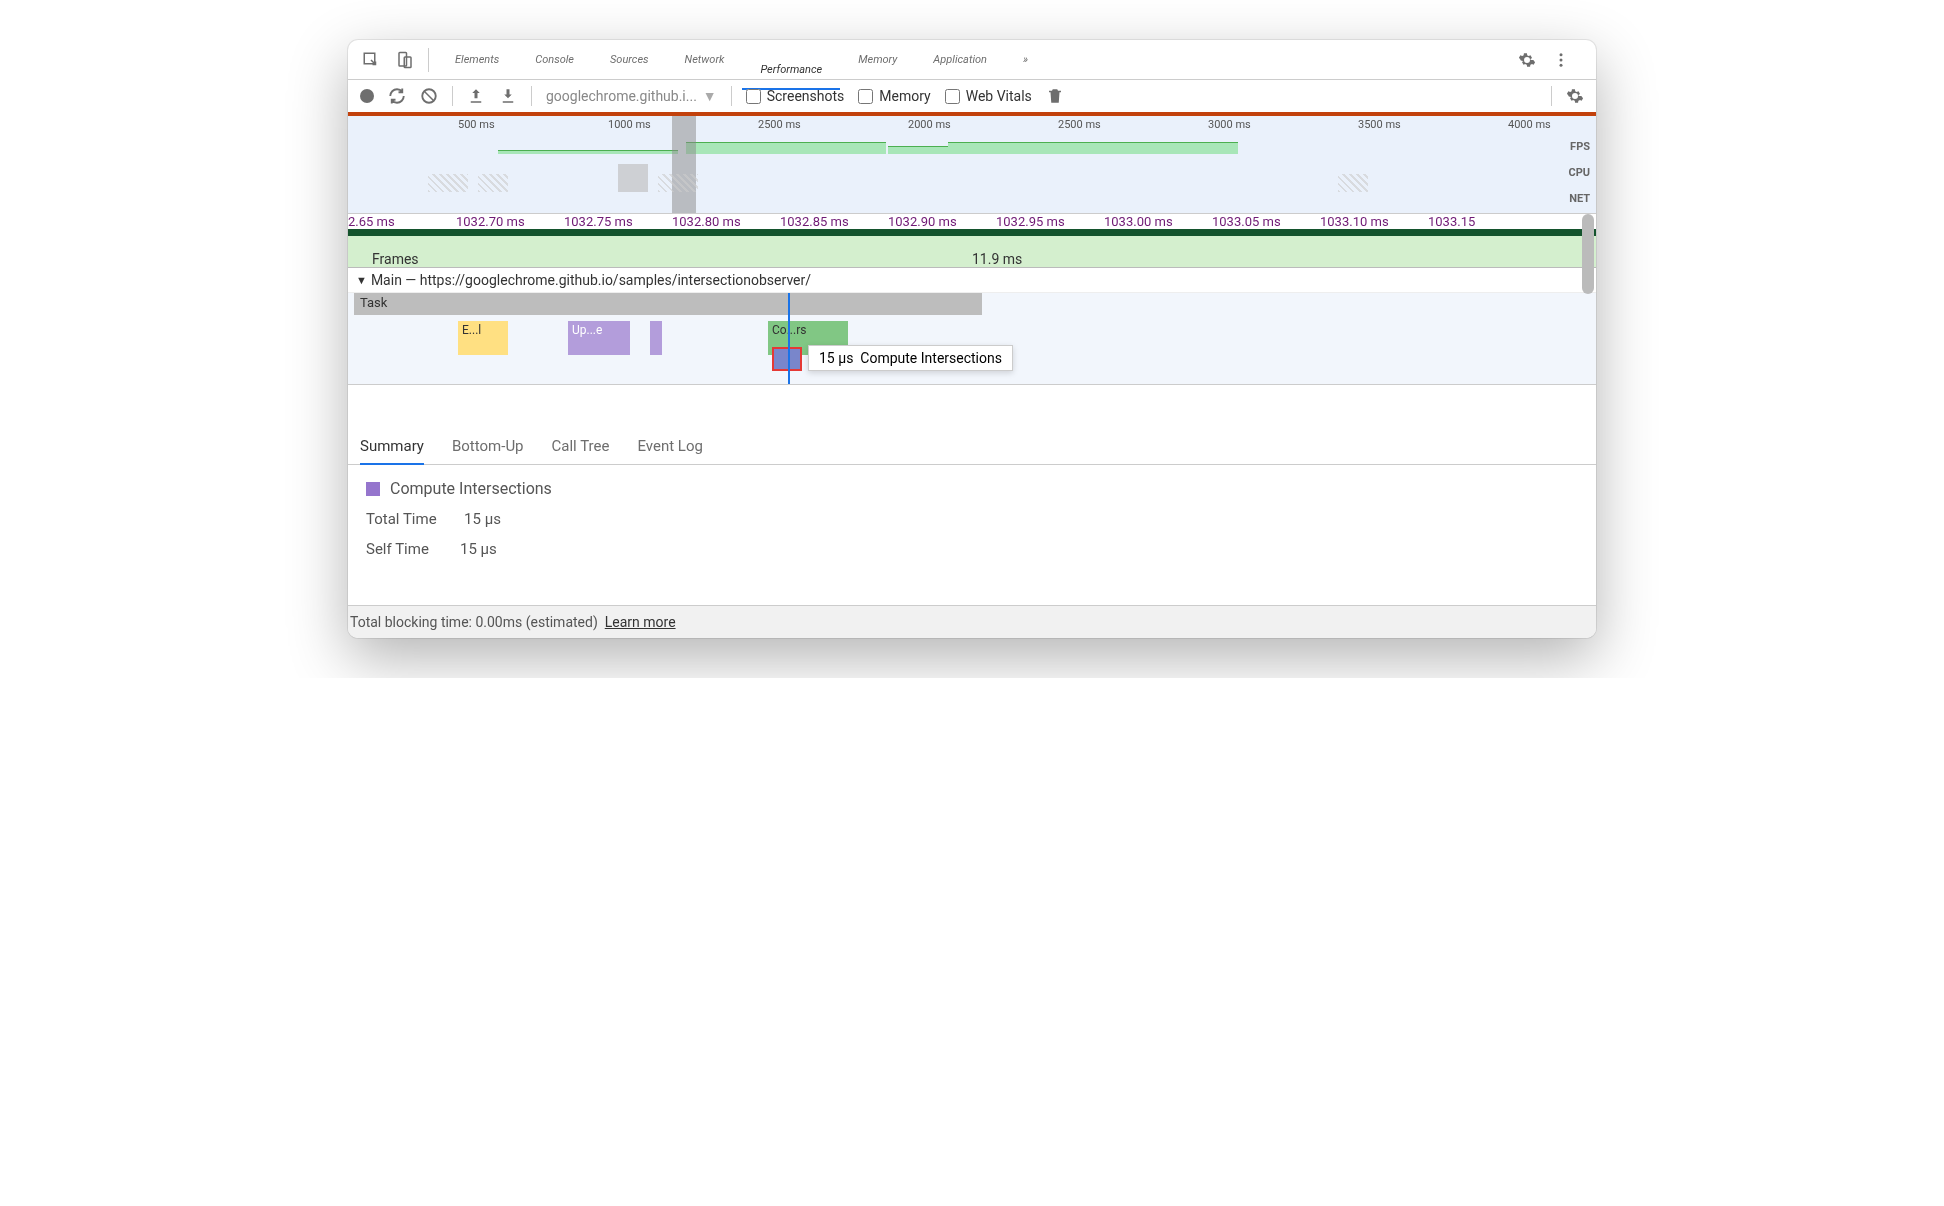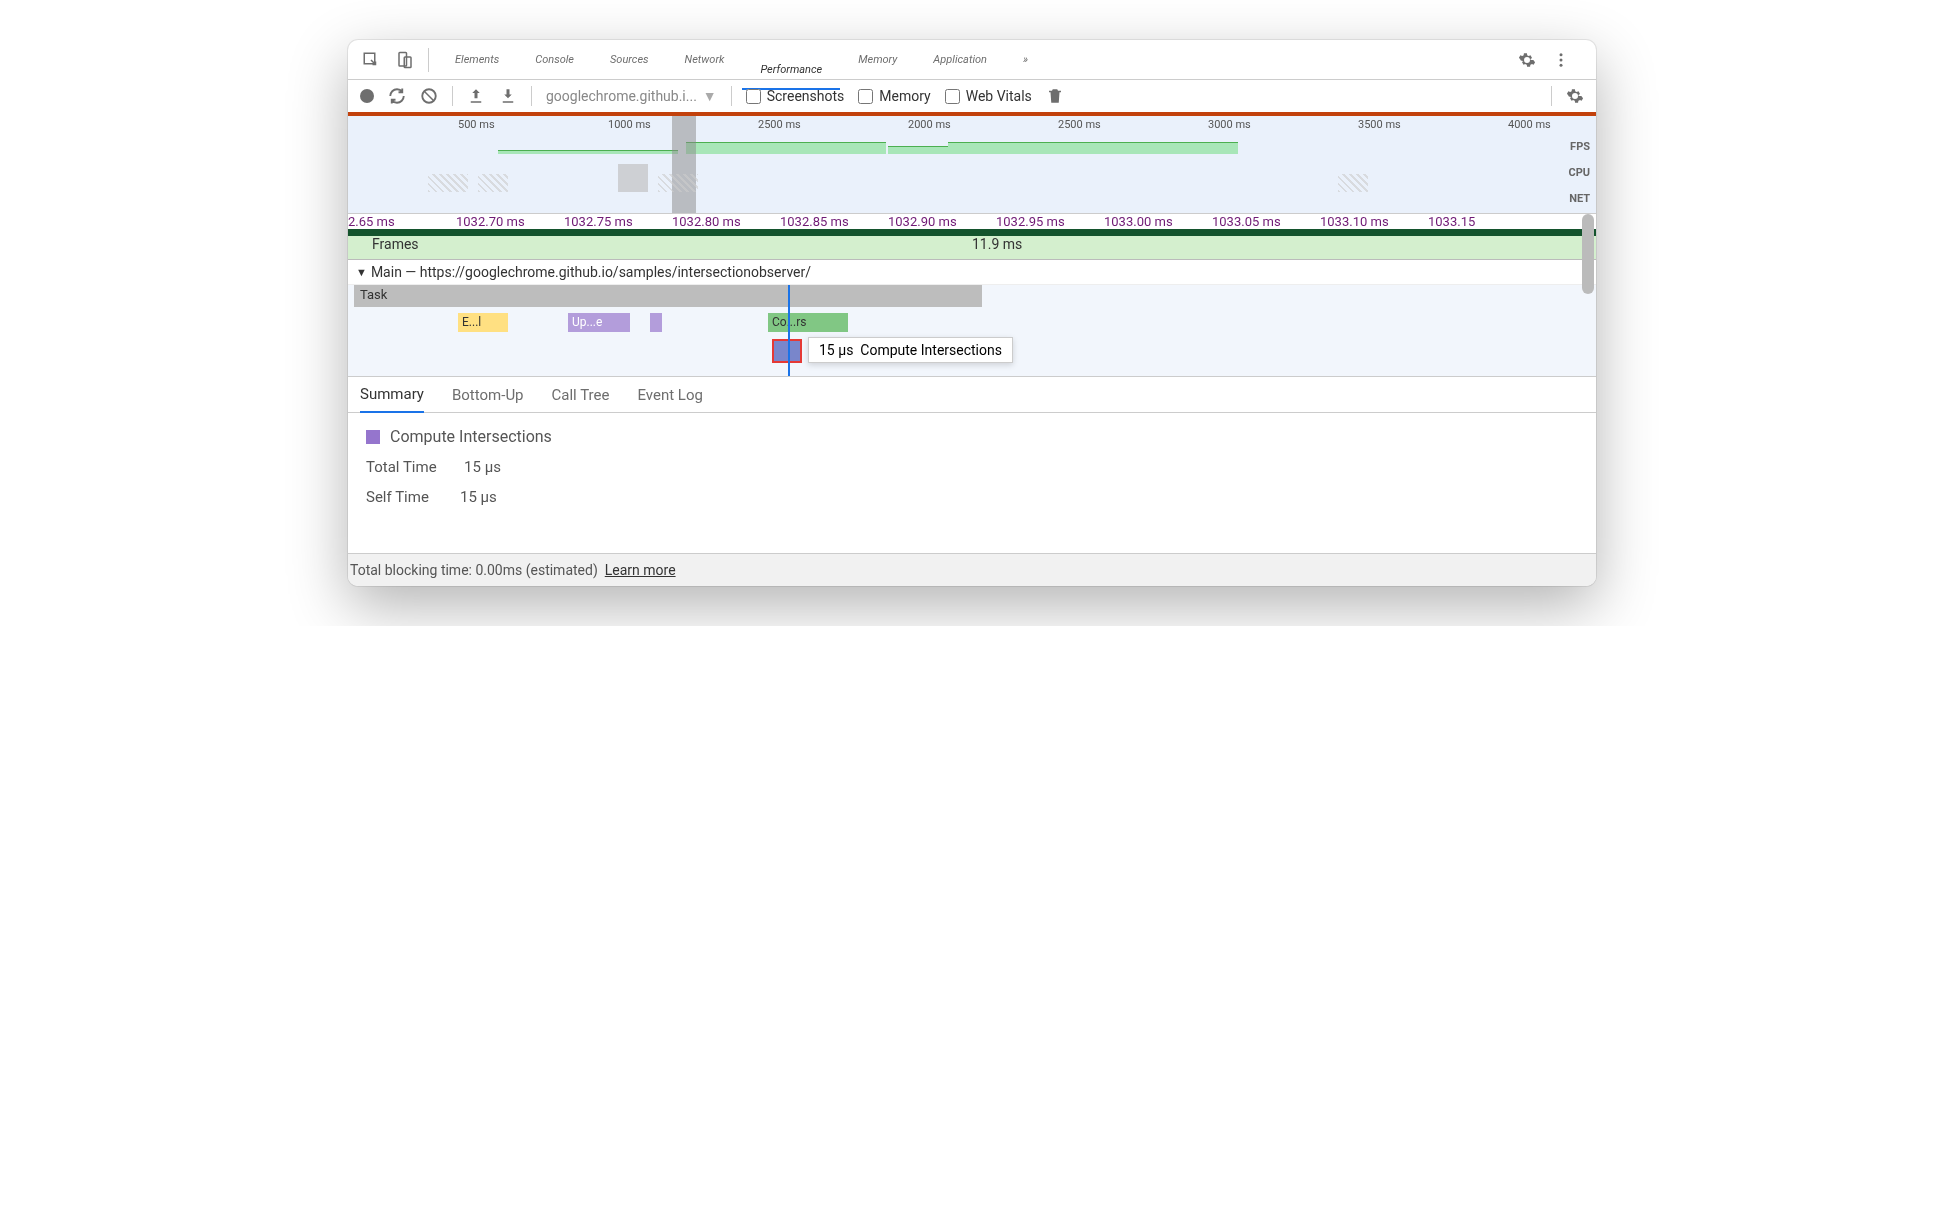--- a/index.html
+++ b/index.html
@@ -26,36 +26,36 @@
 .ruler{height:16px;position:relative;}
 .ruler span{position:absolute;top:2px;font-size:11px;}
 .ovlabels{position:absolute;right:6px;top:18px;font-size:11px;font-weight:bold;color:#666;text-align:right;line-height:26px;}
 .fpsbar{position:absolute;top:18px;left:0;right:30px;height:26px;}
 .fpsbar .seg{position:absolute;top:8px;height:12px;background:#a8e6b8;border-top:1px solid #4caf50;}
 .handle{position:absolute;top:0;bottom:0;width:12px;background:#888;opacity:0.5;}
 .cpu{position:absolute;top:46px;left:0;right:30px;height:30px;}
 .hatch{position:absolute;bottom:0;height:18px;background:repeating-linear-gradient(45deg,#ccc,#ccc 2px,transparent 2px,transparent 5px);opacity:0.6;}
 .detailruler{height:22px;border-bottom:7px solid #14532d;position:relative;font-size:13px;color:#701a75;overflow:hidden;white-space:nowrap;}
 .detailruler span{display:inline-block;width:108px;}
-.frames{height:24px;background:#d4efce;border-bottom:1px solid #bbb;display:flex;align-items:flex-start;font-size:14px;color:#333;position:relative;}
+.frames{height:32px;background:#d4efce;border-bottom:1px solid #bbb;display:flex;align-items:flex-end;font-size:14px;color:#333;position:relative;}
 .frames .lbl{padding-left:24px;}
 .frames .val{position:absolute;left:50%;}
 .main{padding:4px 0 4px 8px;font-size:14px;color:#333;border-bottom:1px solid #eee;display:flex;align-items:center;gap:4px;}
 .tri{font-size:11px;}
 .flame{position:relative;height:92px;border-bottom:1px solid #ccc;background:#f2f6fc;overflow:hidden;}
 .task{position:absolute;top:0;left:6px;width:628px;height:22px;background:#bdbdbd;color:#333;font-size:13px;padding:2px 6px;}
 .taskfrag{position:absolute;top:0;height:22px;background:#bdbdbd;}
-.ev{position:absolute;top:28px;height:19px;font-size:12px;padding:2px 4px;overflow:hidden;}
+.ev{position:absolute;top:28px;height:34px;font-size:12px;padding:2px 4px;overflow:hidden;}
 .ev.yellow{background:#ffe082;color:#333;}
 .ev.purple{background:#b39ddb;color:#fff;}
 .ev.green{background:#81c784;color:#333;}
 .sel{position:absolute;top:54px;height:24px;background:#7986cb;border:2px solid #e53935;}
 .tooltip{position:absolute;background:#fff;border:1px solid #ccc;padding:4px 10px;font-size:14px;box-shadow:0 2px 6px rgba(0,0,0,0.15);white-space:nowrap;}
 .playhead{position:absolute;top:0;bottom:0;width:2px;background:#1a73e8;z-index:5;}
-.bottomtabs{height:36px;border-bottom:1px solid #ccc;display:flex;align-items:flex-end;padding:0 12px;gap:28px;font-size:15px;color:#6e6e6e;}
+.bottomtabs{height:36px;border-bottom:1px solid #ccc;display:flex;align-items:flex-start;padding:0 12px;gap:28px;font-size:15px;color:#6e6e6e;margin-top:44px;}
 .bottomtabs .bt{cursor:pointer;padding:8px 0;}
 .bottomtabs .bt.active{color:#333;border-bottom:2px solid #1a73e8;margin-bottom:-1px;}
 .summary{padding:14px 18px;font-size:15px;color:#555;min-height:140px;}
 .summary .row{display:flex;align-items:center;gap:10px;margin-bottom:12px;}
 .swatch{width:14px;height:14px;background:#9575cd;}
 .footer{background:#f1f1f1;border-top:1px solid #ccc;padding:8px 2px;font-size:14px;color:#555;}
 .footer a{color:#333;text-decoration:underline;cursor:pointer;}
 .flamewrap{position:relative;}
 .scrollbar{position:absolute;right:2px;top:0;width:12px;height:80px;background:#bbb;border-radius:6px;}
 svg{width:18px;height:18px;}

